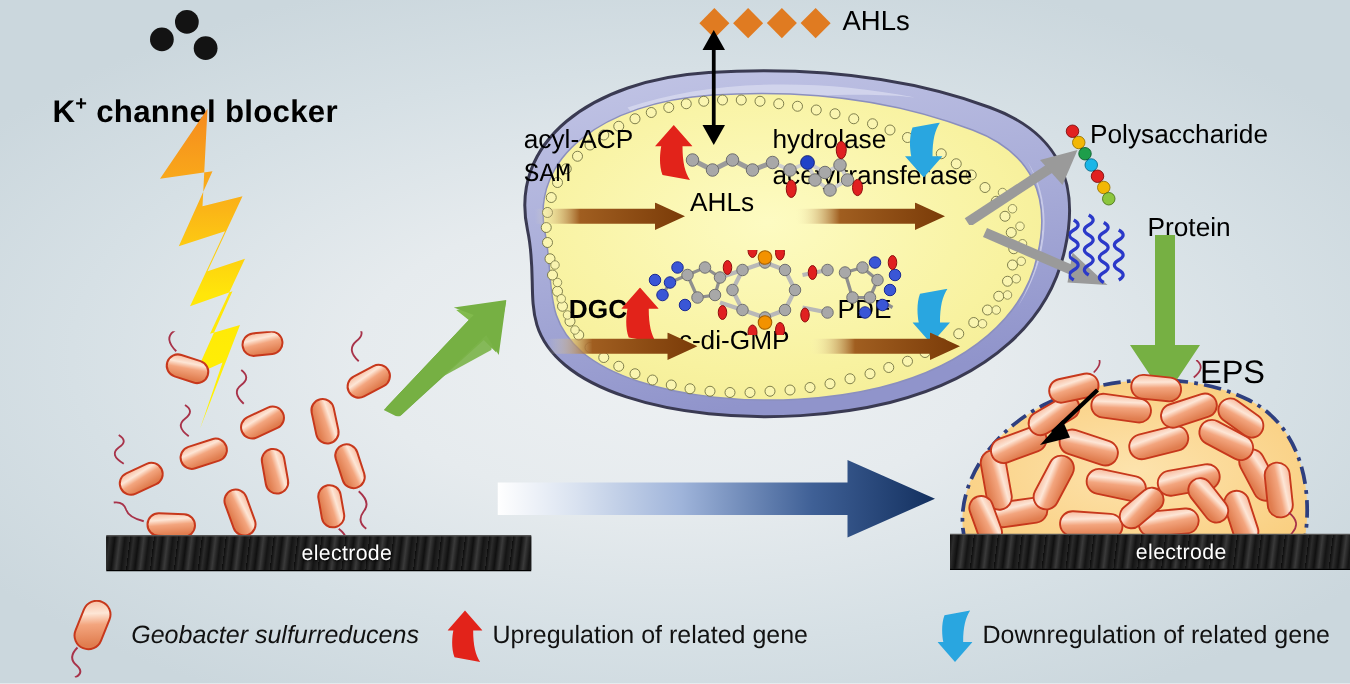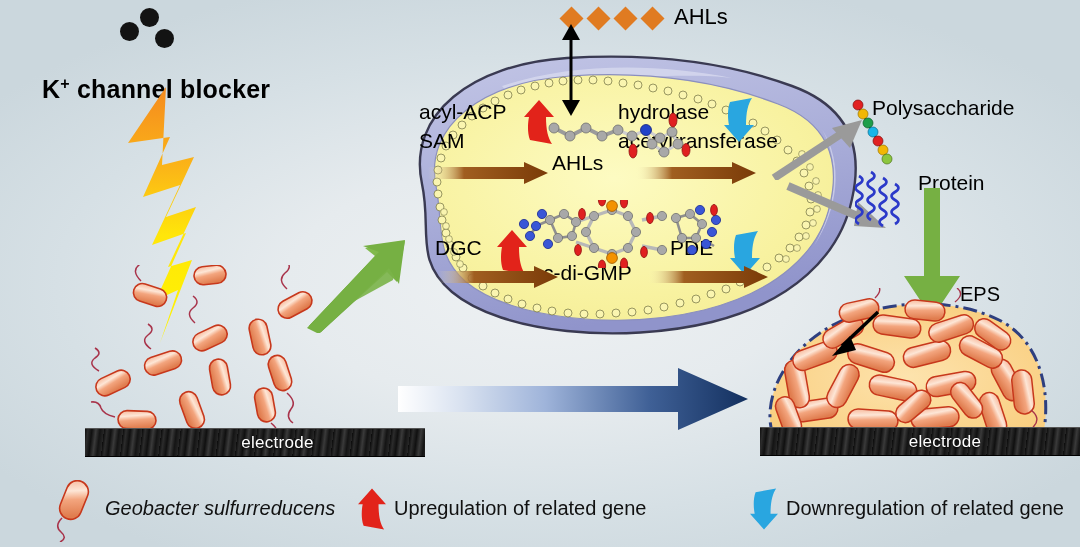--- a/index.html
+++ b/index.html
@@ -277,21 +277,21 @@
   </svg>
   <div class="txt lbl" style="left:674px;top:6px;font-size:22px;">AHLs</div>
 
   <svg class="abs" style="left:556px;top:24px;" width="30" height="92" viewBox="0 0 30 92">
     <line x1="15" y1="12" x2="15" y2="80" stroke="#000" stroke-width="3"></line>
     <polygon points="15,0 6,16 24,16" fill="#000"></polygon>
     <polygon points="15,92 6,76 24,76" fill="#000"></polygon>
   </svg>
 
   <div class="txt lbl" style="left:419px;top:101px;">acyl-ACP</div>
-  <div class="txt lbl" style="left:419px;top:130px;">SAM</div>
+  <div class="txt lbl" style="left:419px;top:130px;font-family:Liberation Mono, monospace;">SAM</div>
   <div class="txt lbl" style="left:618px;top:101px;">hydrolase</div>
   <div class="txt lbl" style="left:618px;top:130px;">acetyltransferase</div>
   <div class="txt lbl" style="left:552px;top:152px;">AHLs</div>
 
   <svg class="abs" style="left:524px;top:100px;" width="30" height="44" viewBox="0 0 30 44">
     <path d="M15 0 L30 17 L22 17 C22 30 24 38 28 44 L6 40 C3 32 4 22 5 17 L0 17 Z" fill="#e2231a"></path>
   </svg>
 
   <svg class="abs" style="left:724px;top:98px;" width="30" height="44" viewBox="0 0 30 44">
     <path d="M15 44 L30 27 L22 27 C22 14 24 6 28 0 L6 4 C3 12 4 22 5 27 L0 27 Z" fill="#29a6e0"></path>
@@ -323,21 +323,21 @@
     <ellipse cx="140" cy="40" rx="4" ry="6.5" fill="#e02020" stroke="#8f0f0f" stroke-width="0.8"></ellipse>
   </svg>
 
   <svg class="abs" style="left:428px;top:162px;" width="120" height="22" viewBox="0 0 120 22">
     <path d="M0 5 L96 5 L96 0 L120 11 L96 22 L96 17 L0 17 Z" fill="url(#gBrown)"></path>
   </svg>
   <svg class="abs" style="left:636px;top:162px;" width="120" height="22" viewBox="0 0 120 22">
     <path d="M0 5 L96 5 L96 0 L120 11 L96 22 L96 17 L0 17 Z" fill="url(#gBrown)"></path>
   </svg>
 
-  <div class="txt lbl" style="left:435px;top:237px;">DGC</div>
+  <div class="txt lbl" style="left:455px;top:237px;font-weight:bold;">DGC</div>
   <div class="txt lbl" style="left:670px;top:237px;">PDE</div>
   <div class="txt lbl" style="left:543px;top:262px;">c-di-GMP</div>
 
   <svg class="abs" style="left:497px;top:230px;" width="30" height="44" viewBox="0 0 30 44">
     <path d="M15 0 L30 17 L22 17 C22 30 24 38 28 44 L6 40 C3 32 4 22 5 17 L0 17 Z" fill="#e2231a"></path>
   </svg>
   <svg class="abs" style="left:730px;top:231px;" width="30" height="44" viewBox="0 0 30 44">
     <path d="M15 44 L30 27 L22 27 C22 14 24 6 28 0 L6 4 C3 12 4 22 5 27 L0 27 Z" fill="#29a6e0"></path>
   </svg>
 
@@ -534,21 +534,21 @@
       <path d="M154 146 q5 8 -2 12 q-7 4 -1 10"></path>
       <path d="M242 148 q8 6 2 12"></path>
       <path d="M92 148 q-7 7 0 12"></path>
     </g>
   </svg>
 
   <svg class="abs" style="left:826px;top:308px;" width="58" height="48" viewBox="0 0 58 48">
     <line x1="52" y1="4" x2="16" y2="38" stroke="#000" stroke-width="3.4"></line>
     <polygon points="6 48 24 28 30 42" fill="#000"></polygon>
   </svg>
-  <div class="txt" style="left:960px;top:284px;font-size:20px;">EPS</div>
+  <div class="txt" style="left:960px;top:284px;font-size:26px;">EPS</div>
 
   <div class="electrode" style="left:760px;top:427px;width:280px;height:27px;">
     <span>electrode</span>
   </div>
 
   <svg class="abs" style="left:398px;top:366px;" width="350" height="66" viewBox="0 0 350 66">
     <path d="M0 20 L280 20 L280 2 L350 33 L280 64 L280 46 L0 46 Z" fill="url(#gBlueArrow)"></path>
   </svg>
 
   <div id="legend">

